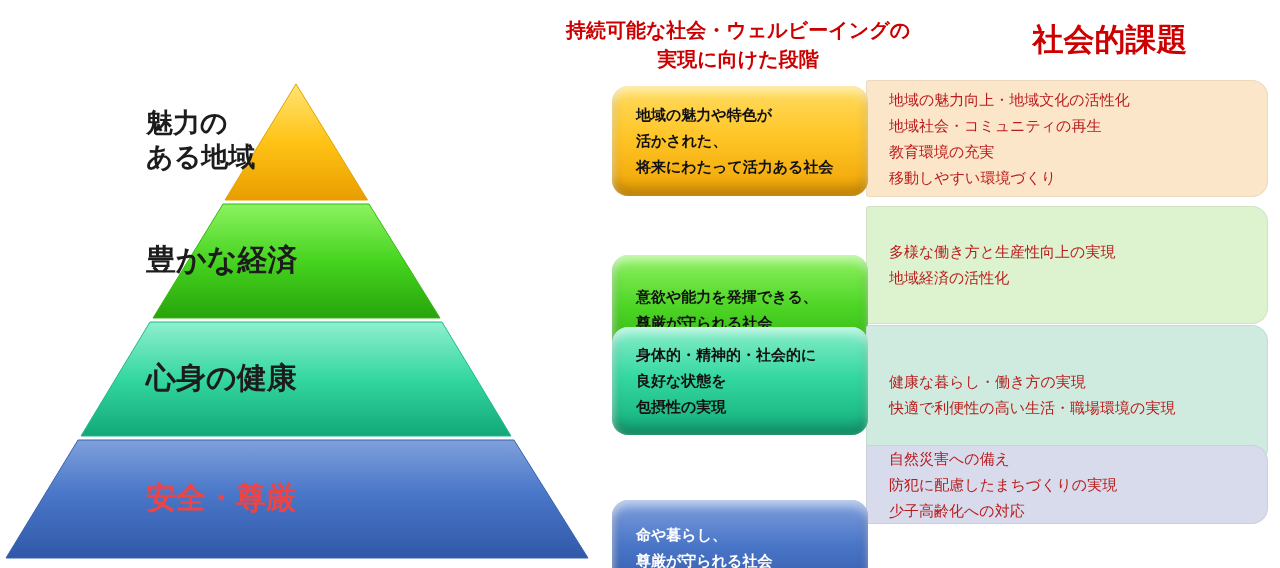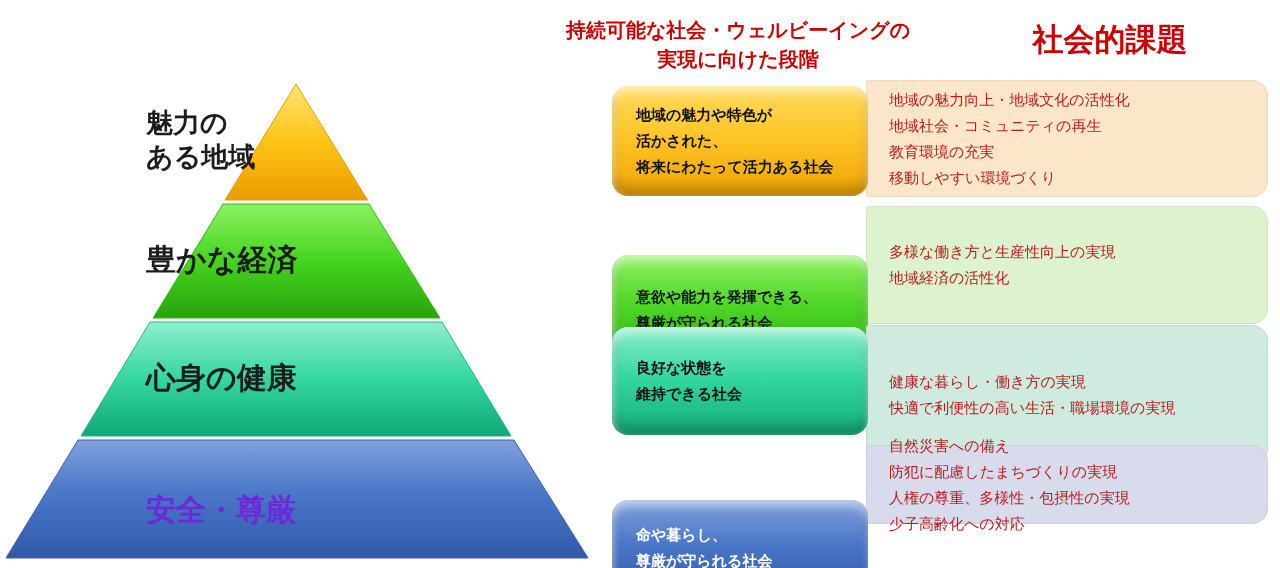--- a/index.html
+++ b/index.html
@@ -15,21 +15,21 @@
   #hdr-issues{left:940px;top:22px;width:340px;font-size:31px;line-height:36px;}
 
   
   #pyr{left:0;top:0;width:600px;height:568px;}
 
   
   .pyr-label{width:300px;text-align:left;font-weight:bold;color:#1c1c1c;}
   #pyr-l1{left:146px;top:106px;font-size:27px;line-height:34px;}
   #pyr-l2{left:146px;top:243px;font-size:30px;line-height:34px;}
   #pyr-l3{left:146px;top:361px;font-size:30px;line-height:34px;}
-  #pyr-l4{left:146px;top:493px;font-size:30px;line-height:34px;color:#6d28d9;}
+  #pyr-l4{left:146px;top:481px;font-size:30px;line-height:34px;color:#ef4444;}
 
   
   .stage-box{
     left:612px;width:256px;border-radius:16px;
     display:flex;flex-direction:column;justify-content:center;
     padding-left:24px;box-sizing:border-box;
     box-shadow:inset 0 7px 9px rgba(255,255,255,0.45), inset 0 -9px 12px rgba(0,0,0,0.22), inset 3px 0 6px rgba(255,255,255,0.25);
   }
   #stage-1{top:86px;height:110px;background:linear-gradient(180deg,#FFDC61 0%,#FFC527 46%,#EFA304 100%);}
   #stage-2{top:207px;height:110px;background:linear-gradient(180deg,#90F263 0%,#4ED626 46%,#2AAC0C 100%);margin-top:48px;}
@@ -118,28 +118,28 @@
   <div class="abs stage-box" id="stage-2">
     <div class="stage-line">意欲や能力を発揮できる、</div>
     <div class="stage-line">尊厳が守られる社会</div>
   </div>
 
   <div class="abs issue-box" id="issue-3">
     <div class="issue-line">健康な暮らし・働き方の実現</div>
     <div class="issue-line">快適で利便性の高い生活・職場環境の実現</div>
   </div>
   <div class="abs stage-box" id="stage-3">
+    <div class="stage-line">身体的・精神的・社会的に</div>
     <div class="stage-line">良好な状態を</div>
-    <div class="stage-line">維持できる社会</div>
+    <div class="stage-line">包摂性の実現</div>
   </div>
 
   <div class="abs issue-box" id="issue-4">
     <div class="issue-line">自然災害への備え</div>
     <div class="issue-line">防犯に配慮したまちづくりの実現</div>
-    <div class="issue-line">人権の尊重、多様性・包摂性の実現</div>
     <div class="issue-line">少子高齢化への対応</div>
   </div>
   <div class="abs stage-box" id="stage-4">
     <div class="stage-line">命や暮らし、</div>
     <div class="stage-line">尊厳が守られる社会</div>
   </div>
 
 </div>
 
 </body></html>

